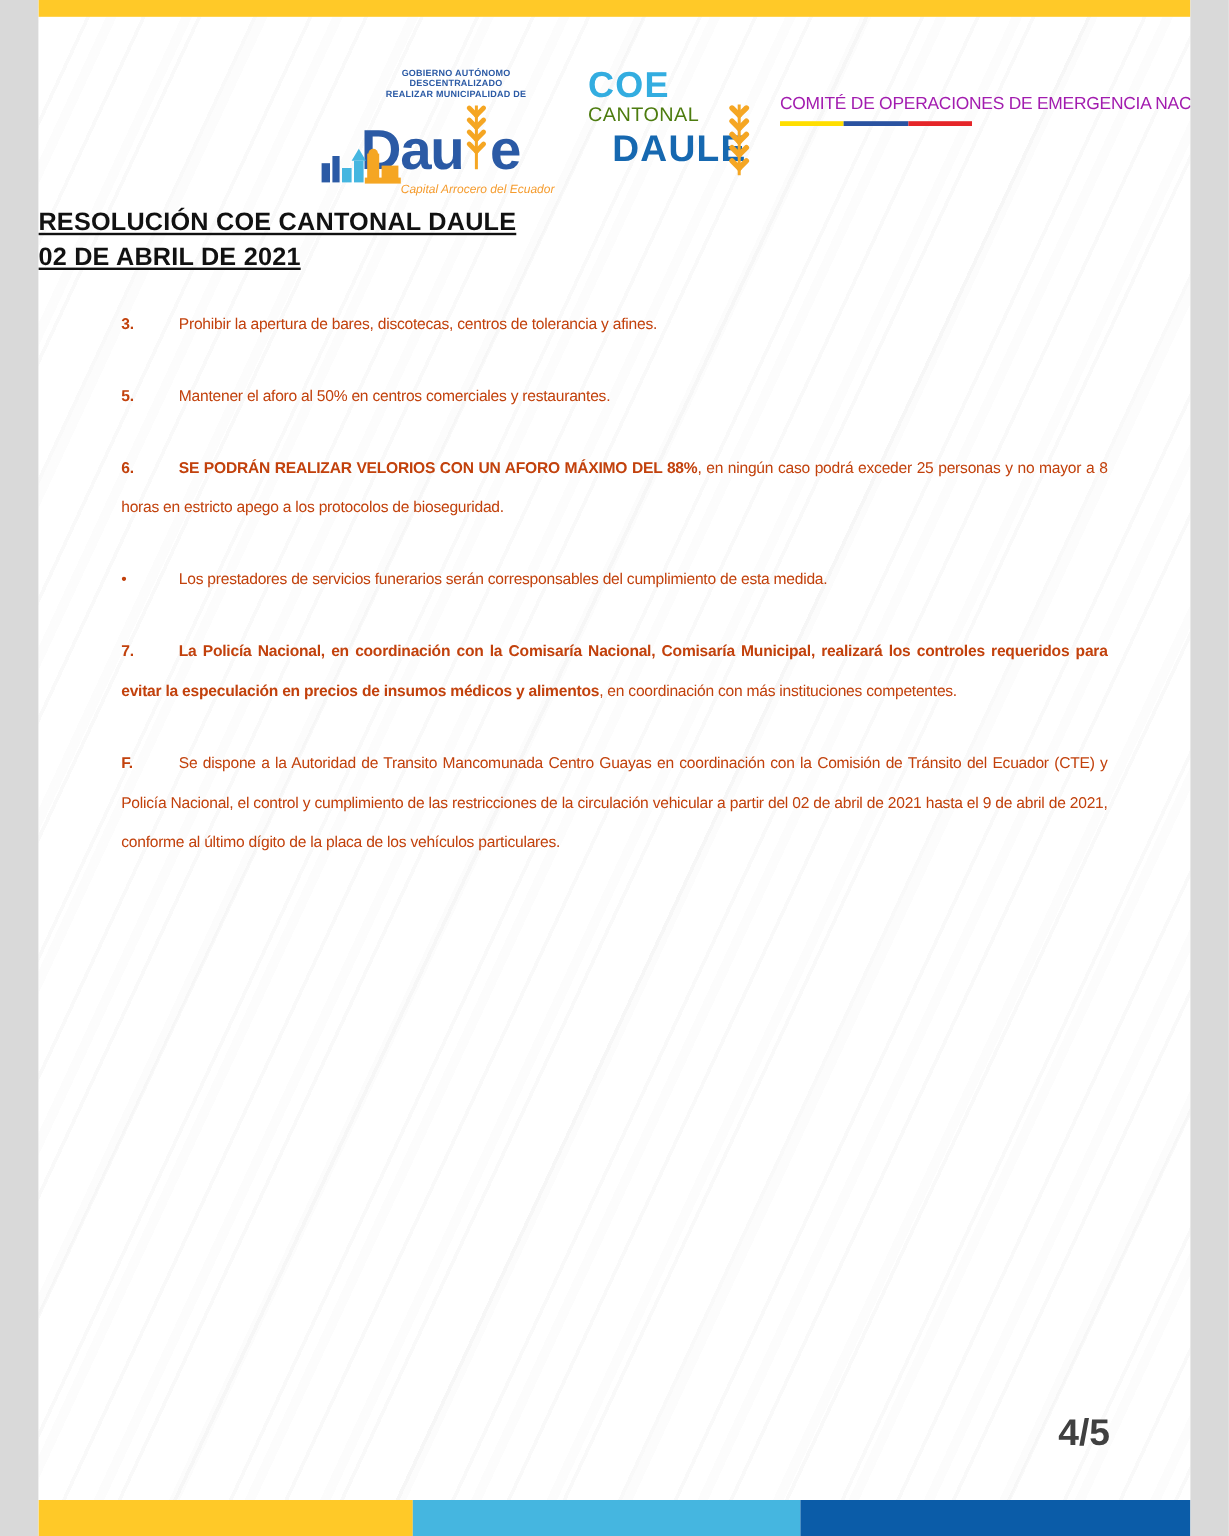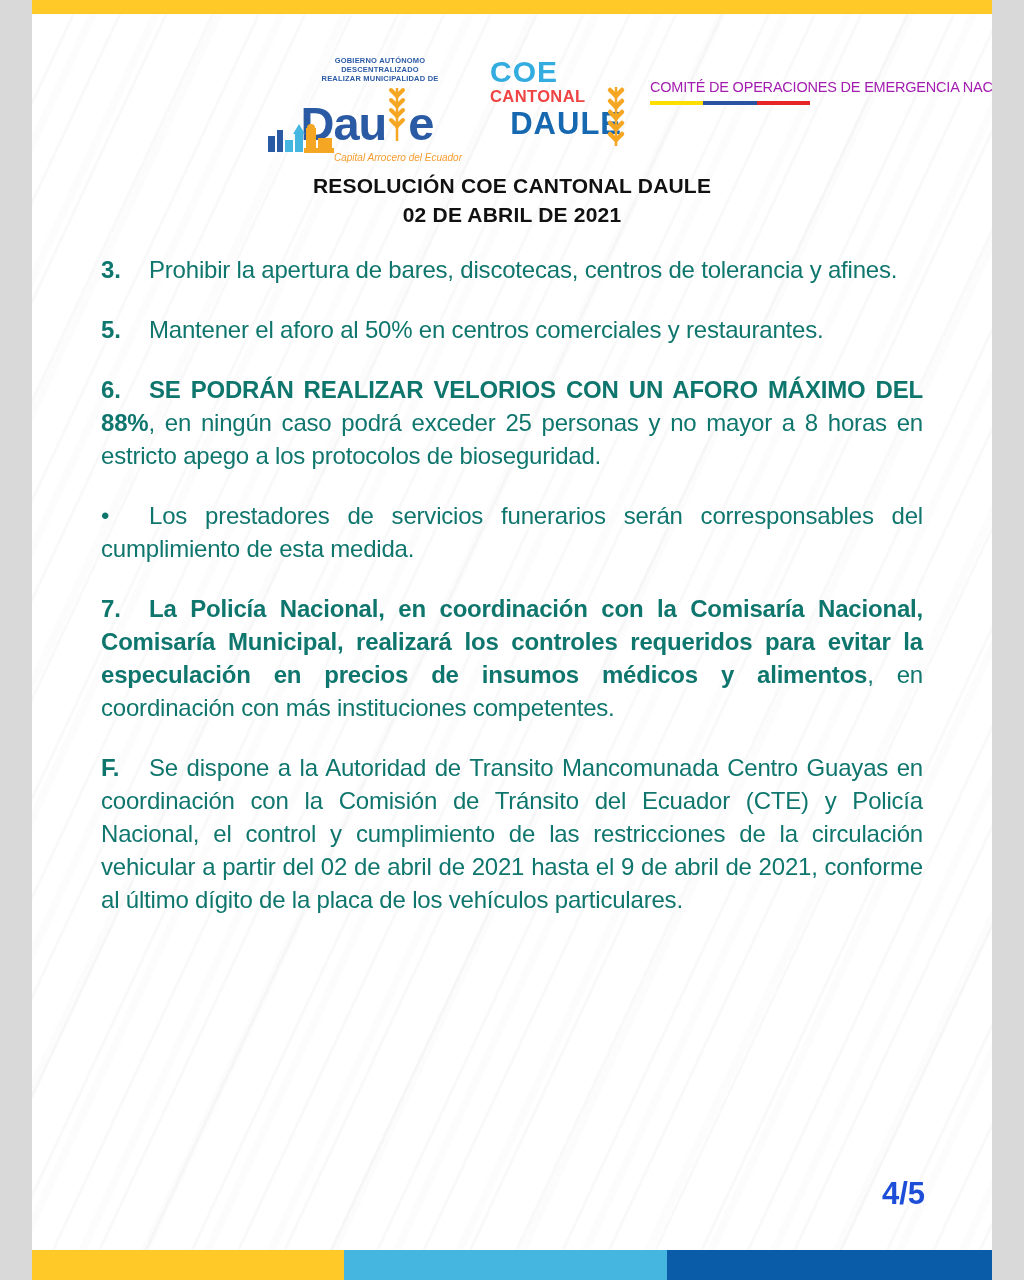--- a/index.html
+++ b/index.html
@@ -23,40 +23,40 @@
 
   
   .logo-daule{position:absolute;left:240px;top:56px;width:190px;}
   .gad-lines{color:#2b5aa5;font-weight:700;font-size:7.5px;line-height:9px;text-align:center;padding-left:26px;letter-spacing:.2px;}
   .wordmark-row{display:flex;align-items:flex-end;justify-content:center;margin-top:1px;position:relative;}
   .wordmark-left,.wordmark-right{color:#2b5aa5;font-weight:700;font-size:47px;line-height:44px;letter-spacing:-1px;}
   .skyline{position:absolute;left:-6px;bottom:-14px;}
   .tagline{color:#f59c2f;font-size:10px;line-height:12px;text-align:right;margin-top:6px;font-style:italic;}
   .logo-coe{position:absolute;left:458px;top:57px;width:132px;}
   .coe1{color:#33ade0;font-weight:700;font-size:30px;line-height:29px;letter-spacing:1px;}
-  .coe2{color:#ef4444;font-weight:700;font-size:16.5px;line-height:21px;letter-spacing:.4px;}
+  .coe2{color:#4d7c0f;font-weight:400;font-size:16.5px;line-height:21px;letter-spacing:.4px;}
   .coe3{color:#1668b0;font-weight:700;font-size:31px;line-height:33px;letter-spacing:1px;text-align:right;}
   .coe-wheat{position:absolute;right:-4px;top:26px;}
   .committee{position:absolute;left:618px;top:79px;}
   .committee-label{font-size:14.5px;color:#a21caf;white-space:nowrap;letter-spacing:-0.2px;}
   .tricolor{margin-top:6px;width:160px;height:4px;display:flex;}
   .tricolor span{flex:1;height:100%;}
 
   
-  .doc-title{position:absolute;left:0;right:0;top:171px;text-align:center;
-    font-weight:700;font-size:21px;line-height:29px;color:#111;letter-spacing:.2px;}
+  .doc-title{position:absolute;left:0;right:0;top:171px;text-align:left;
+    font-weight:700;font-size:21px;line-height:29px;color:#111;letter-spacing:.2px;text-decoration:underline;}
 
   
   .doc-body{position:absolute;left:69px;right:69px;top:253px;
-    font-size:24px;line-height:33px;letter-spacing:-0.2px;color:#0f766e;}
+    font-size:13px;line-height:33px;letter-spacing:-0.2px;color:#c2410c;}
   .para{margin:0 0 27px;text-align:justify;}
   .para .marker{display:inline-block;width:48px;}
   .b{font-weight:700;}
 
-  .page-number{position:absolute;right:67px;top:1176px;font-size:31px;font-weight:700;color:#1d4ed8;}
+  .page-number{position:absolute;right:67px;top:1176px;font-size:31px;font-weight:700;color:#404040;}
 </style>
 </head>
 <body>
 
 <div class="page">
 
   <div class="top-bar" style="background: rgb(255, 201, 40);"></div>
 
   <div class="logo-daule">
     <div class="gad-lines">GOBIERNO AUTÓNOMO DESCENTRALIZADO</div>

